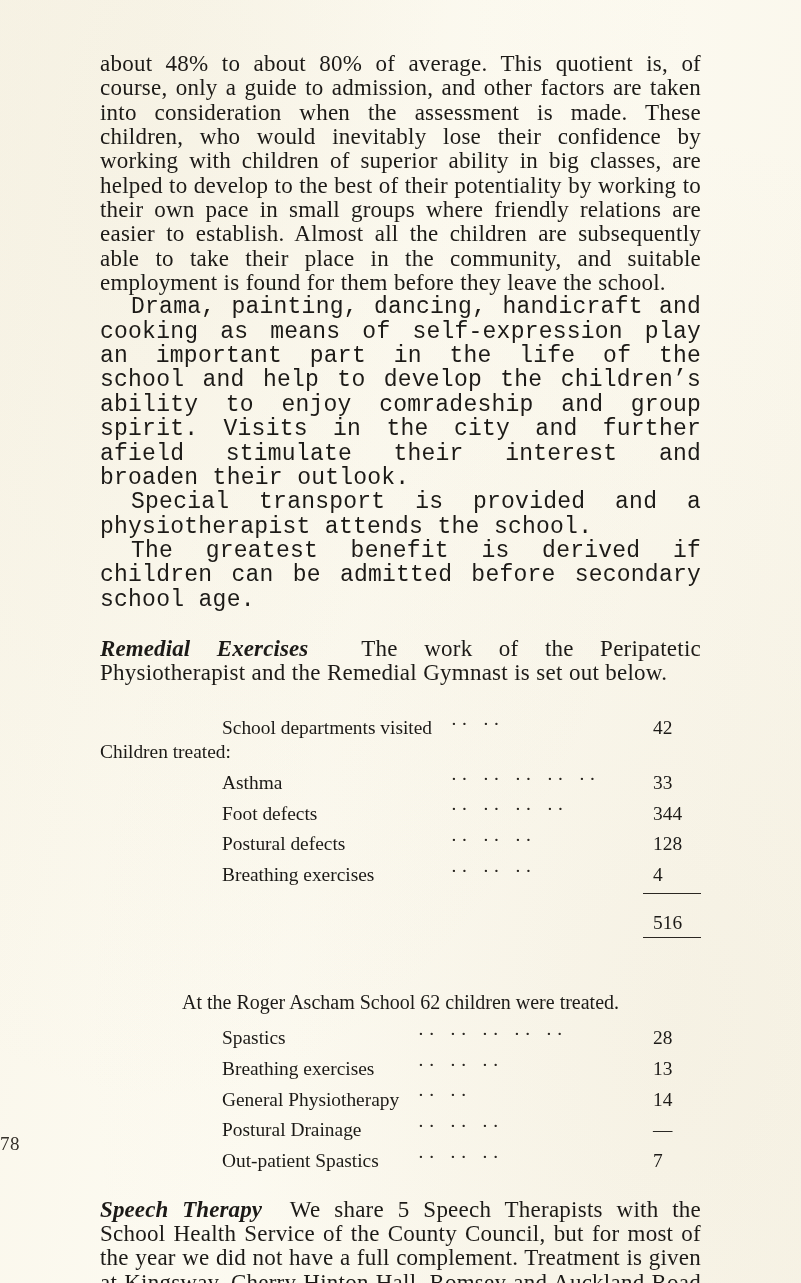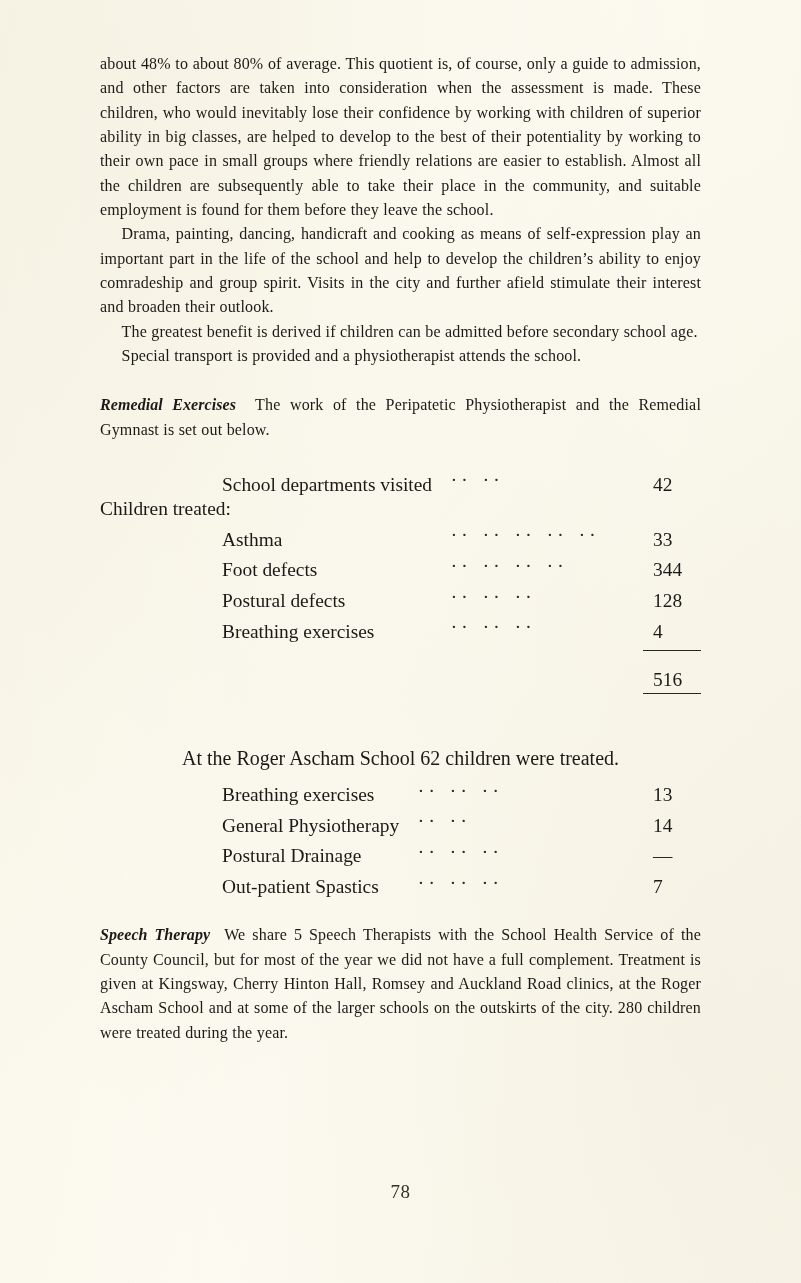--- a/index.html
+++ b/index.html
@@ -33,29 +33,30 @@
   .content {
     position: absolute;
     left: 100px;
     top: 52px;
     width: 601px;
     z-index: 1;
   }
 
   p.body-text {
     margin: 0;
-    font-size: 16px;
+    font-size: 23px;
     line-height: 24.35px;
     text-align: justify;
     text-justify: inter-word;
     letter-spacing: 0.01em;
     word-spacing: 0.015em;
   }
   p.body-text.indent {
     text-indent: 1.35em;
+    font-family: Liberation Mono, monospace;
   }
   .run-in {
     font-weight: bold;
     font-style: italic;
     letter-spacing: 0.005em;
   }
 
   .section-block { margin-top: 25px; }
 
   
@@ -111,42 +112,41 @@
     font-size: 20px;
     line-height: 24.35px;
     text-align: center;
   }
 
   .page-number {
     position: absolute;
     left: 0;
     right: 0;
     top: 1133px;
-    text-align: center;
+    text-align: left;
     font-size: 19px;
     color: #35302a;
     z-index: 1;
     letter-spacing: 0.02em;
-    margin-top: 48px;
   }
 </style>
 </head>
 <body>
 
 <div class="page">
 
   <div class="content">
 
     <p class="body-text">about 48% to about 80% of average. This quotient is, of course, only a guide to admission, and other factors are taken into consideration when the assessment is made. These children, who would inevitably lose their confidence by working with children of superior ability in big classes, are helped to develop to the best of their potentiality by working to their own pace in small groups where friendly relations are easier to establish. Almost all the children are subsequently able to take their place in the community, and suitable employment is found for them before they leave the school.</p>
 
     <p class="body-text indent">Drama, painting, dancing, handicraft and cooking as means of self-expression play an important part in the life of the school and help to develop the children’s ability to enjoy comradeship and group spirit. Visits in the city and further afield stimulate their interest and broaden their outlook.</p>
 
+    <p class="body-text indent">Special transport is provided and a physiotherapist attends the school.</p>
+
     <p class="body-text indent">The greatest benefit is derived if children can be admitted before secondary school age.</p>
-
-    <p class="body-text indent">Special transport is provided and a physiotherapist attends the school.</p>
 
     <div class="section-block">
       <p class="body-text"><span class="run-in">Remedial Exercises</span>&nbsp;&nbsp;<span>The work of the Peripatetic Physiotherapist and the Remedial Gymnast is set out below.</span></p>
 
       <div class="table-wrap-1">
         <table class="stat-table">
           <tbody>
               <tr>
                 <td class="label">School departments visited</td>
                 <td class="leader"><span class="leader-dots">  .. ..</span></td>
@@ -192,20 +192,25 @@
       </div>
     </div>
 
     <div class="section-block" style="margin-top:52px;">
       <p class="lead-line">At the Roger Ascham School 62 children were treated.</p>
 
       <div class="table-wrap-2">
         <table class="stat-table">
           <tbody>
               <tr>
+                <td class="label">Spastics</td>
+                <td class="leader"><span class="leader-dots">  .. .. .. .. ..</span></td>
+                <td class="value">28</td>
+              </tr>
+              <tr>
                 <td class="label">Breathing exercises</td>
                 <td class="leader"><span class="leader-dots">  .. .. ..</span></td>
                 <td class="value">13</td>
               </tr>
               <tr>
                 <td class="label">General Physiotherapy</td>
                 <td class="leader"><span class="leader-dots">  .. ..</span></td>
                 <td class="value">14</td>
               </tr>
               <tr>

